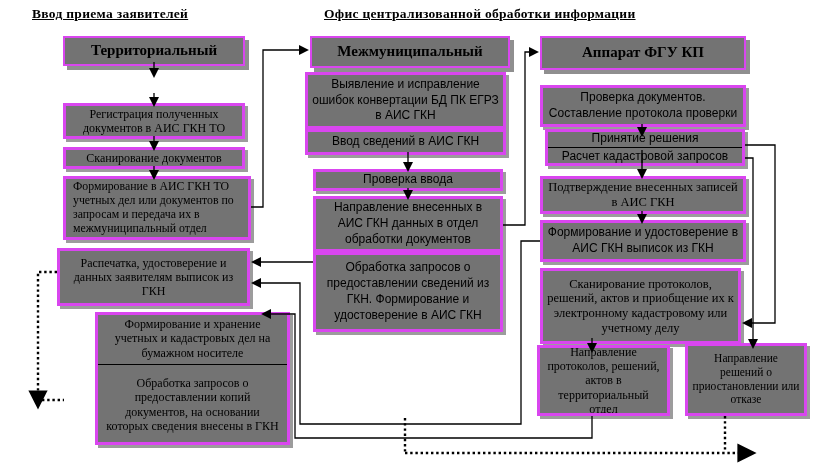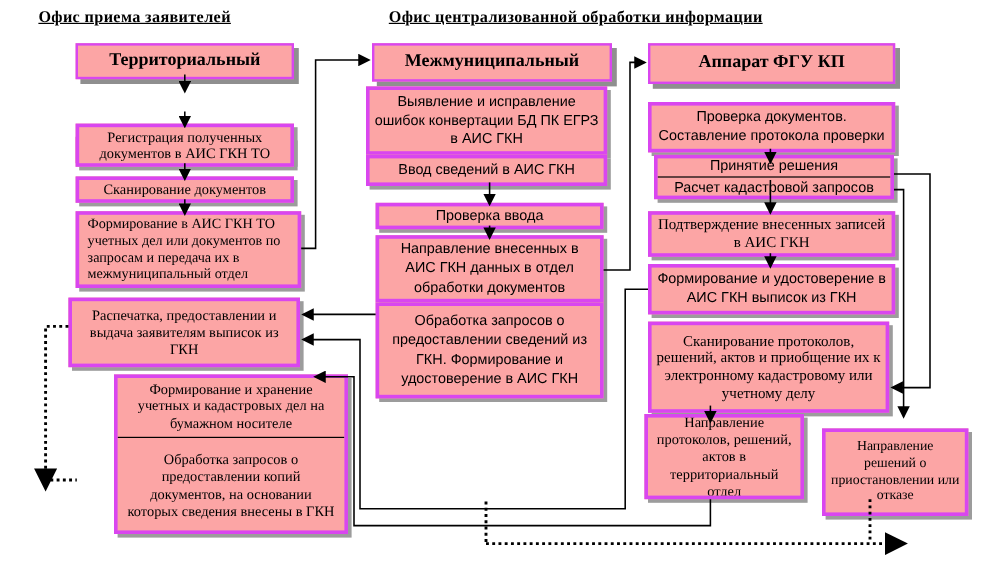--- a/index.html
+++ b/index.html
@@ -6,50 +6,50 @@
   #canvas{
     position:relative;width:819px;height:470px;background:#fff;
     font-family:"Liberation Serif",serif;color:#000;overflow:hidden;
   }
   .hdr{
     position:absolute;font-weight:bold;font-size:13.5px;
     text-decoration:underline;white-space:nowrap;letter-spacing:.3px;
     font-family:"Liberation Serif",serif;
   }
   .box{
-    position:absolute;background:#fca5a5;border:3px solid #d946ef;
+    position:absolute;background:#737373;border:3px solid #d946ef;
     display:flex;align-items:center;justify-content:center;text-align:center;
     font-size:12px;line-height:1.18;padding:1px 4px;box-sizing:border-box;
     box-shadow:3px 3px 0 #9c9c9c;overflow:hidden;z-index:2;
   }
   .sans{font-family:"Liberation Sans",sans-serif;line-height:1.32;}
   .title-box{font-weight:bold;font-size:15px;border-width:2px;box-shadow:4px 4px 0 #8f8f8f;}
   .group{flex-direction:column;padding:0;align-items:stretch;}
   .sect{
     display:flex;align-items:center;justify-content:center;text-align:center;
     padding:2px 5px;box-sizing:border-box;flex:0 0 auto;
   }
   .divider{border-bottom:1px solid #000;}
   .left-align{text-align:left;justify-content:flex-start;padding-left:7px;}
   svg.wires{position:absolute;left:0;top:0;z-index:4;pointer-events:none;}
 </style>
 </head>
 <body>
 
 <div id="canvas">
 
-  <div class="hdr" style="left:32px;top:6px;">Офис приема заявителей</div>
+  <div class="hdr" style="left:32px;top:6px;">Ввод приема заявителей</div>
   <div class="hdr" style="left:324px;top:6px;">Офис централизованной обработки информации</div>
 
   <div class="box title-box" style="left:63px;top:36px;width:182px;height:30px;">Территориальный</div>
   <div class="box" style="left:63px;top:74px;width:182px;height:22px;margin-top:40px;">Прием документов</div>
   <div class="box" style="left:63px;top:103px;width:182px;height:36px;">Регистрация полученных документов в АИС ГКН ТО</div>
   <div class="box" style="left:63px;top:147px;width:182px;height:22px;">Сканирование документов</div>
   <div class="box left-align" style="left:63px;top:176px;width:188px;height:64px;font-size:11.8px;">Формирование в АИС ГКН ТО учетных дел или документов по запросам и передача их в межмуниципальный отдел</div>
-  <div class="box" style="left:57px;top:248px;width:193px;height:58px;">Распечатка, предоставлении и выдача заявителям выписок из ГКН</div>
+  <div class="box" style="left:57px;top:248px;width:193px;height:58px;">Распечатка, удостоверение и данных заявителям выписок из ГКН</div>
   <div class="box group" style="left:65px;top:312px;width:195px;height:133px;margin-left:30px;">
     <div class="sect divider" style="height:52px;">Формирование и хранение учетных и кадастровых дел на бумажном носителе</div>
     <div class="sect" style="height:79px;">Обработка запросов о предоставлении копий документов, на основании которых сведения внесены в ГКН</div>
   </div>
 
   <div class="box title-box" style="left:310px;top:36px;width:200px;height:32px;">Межмуниципальный</div>
   <div class="box sans" style="left:305px;top:72px;width:201px;height:57px;">Выявление и исправление ошибок конвертации БД ПК ЕГРЗ в АИС ГКН</div>
   <div class="box sans" style="left:305px;top:129px;width:201px;height:26px;">Ввод сведений в АИС ГКН</div>
   <div class="box sans" style="left:313px;top:169px;width:190px;height:22px;">Проверка ввода</div>
   <div class="box sans" style="left:313px;top:196px;width:190px;height:56px;">Направление внесенных в АИС ГКН данных в отдел обработки документов</div>
@@ -58,21 +58,21 @@
   <div class="box title-box" style="left:540px;top:36px;width:206px;height:34px;">Аппарат ФГУ КП</div>
   <div class="box sans" style="left:540px;top:85px;width:206px;height:42px;">Проверка документов. Составление протокола проверки</div>
   <div class="box group sans" style="left:545px;top:129px;width:200px;height:37px;">
     <div class="sect divider" style="height:18px;">Принятие решения</div>
     <div class="sect" style="height:17px;">Расчет кадастровой запросов</div>
   </div>
   <div class="box" style="left:540px;top:176px;width:206px;height:38px;font-size:12.5px;">Подтверждение внесенных записей в АИС ГКН</div>
   <div class="box sans" style="left:540px;top:220px;width:206px;height:42px;">Формирование и удостоверение в АИС ГКН выписок из ГКН</div>
   <div class="box" style="left:540px;top:268px;width:201px;height:76px;font-size:12.5px;">Сканирование протоколов, решений, актов и приобщение их к электронному  кадастровому или учетному делу</div>
   <div class="box" style="left:537px;top:345px;width:133px;height:71px;font-size:12px;">Направление протоколов, решений, актов в территориальный отдел</div>
-  <div class="box" style="left:685px;top:343px;width:122px;height:73px;font-size:11.5px;margin-top:14px;">Направление решений о приостановлении или отказе</div>
+  <div class="box" style="left:685px;top:343px;width:122px;height:73px;font-size:11.5px;">Направление решений о приостановлении или отказе</div>
 
   <svg class="wires" width="819" height="470" viewBox="0 0 819 470">
     <defs>
       <marker id="ah" markerWidth="8" markerHeight="8" refX="6.5" refY="4" orient="auto">
         <path d="M0,0 L8,4 L0,8 Z" fill="#000"></path>
       </marker>
     </defs>
     <g stroke="#000" stroke-width="1.3" fill="none">
 
       <line x1="154" y1="62" x2="154" y2="76" marker-end="url(#ah)"></line>

